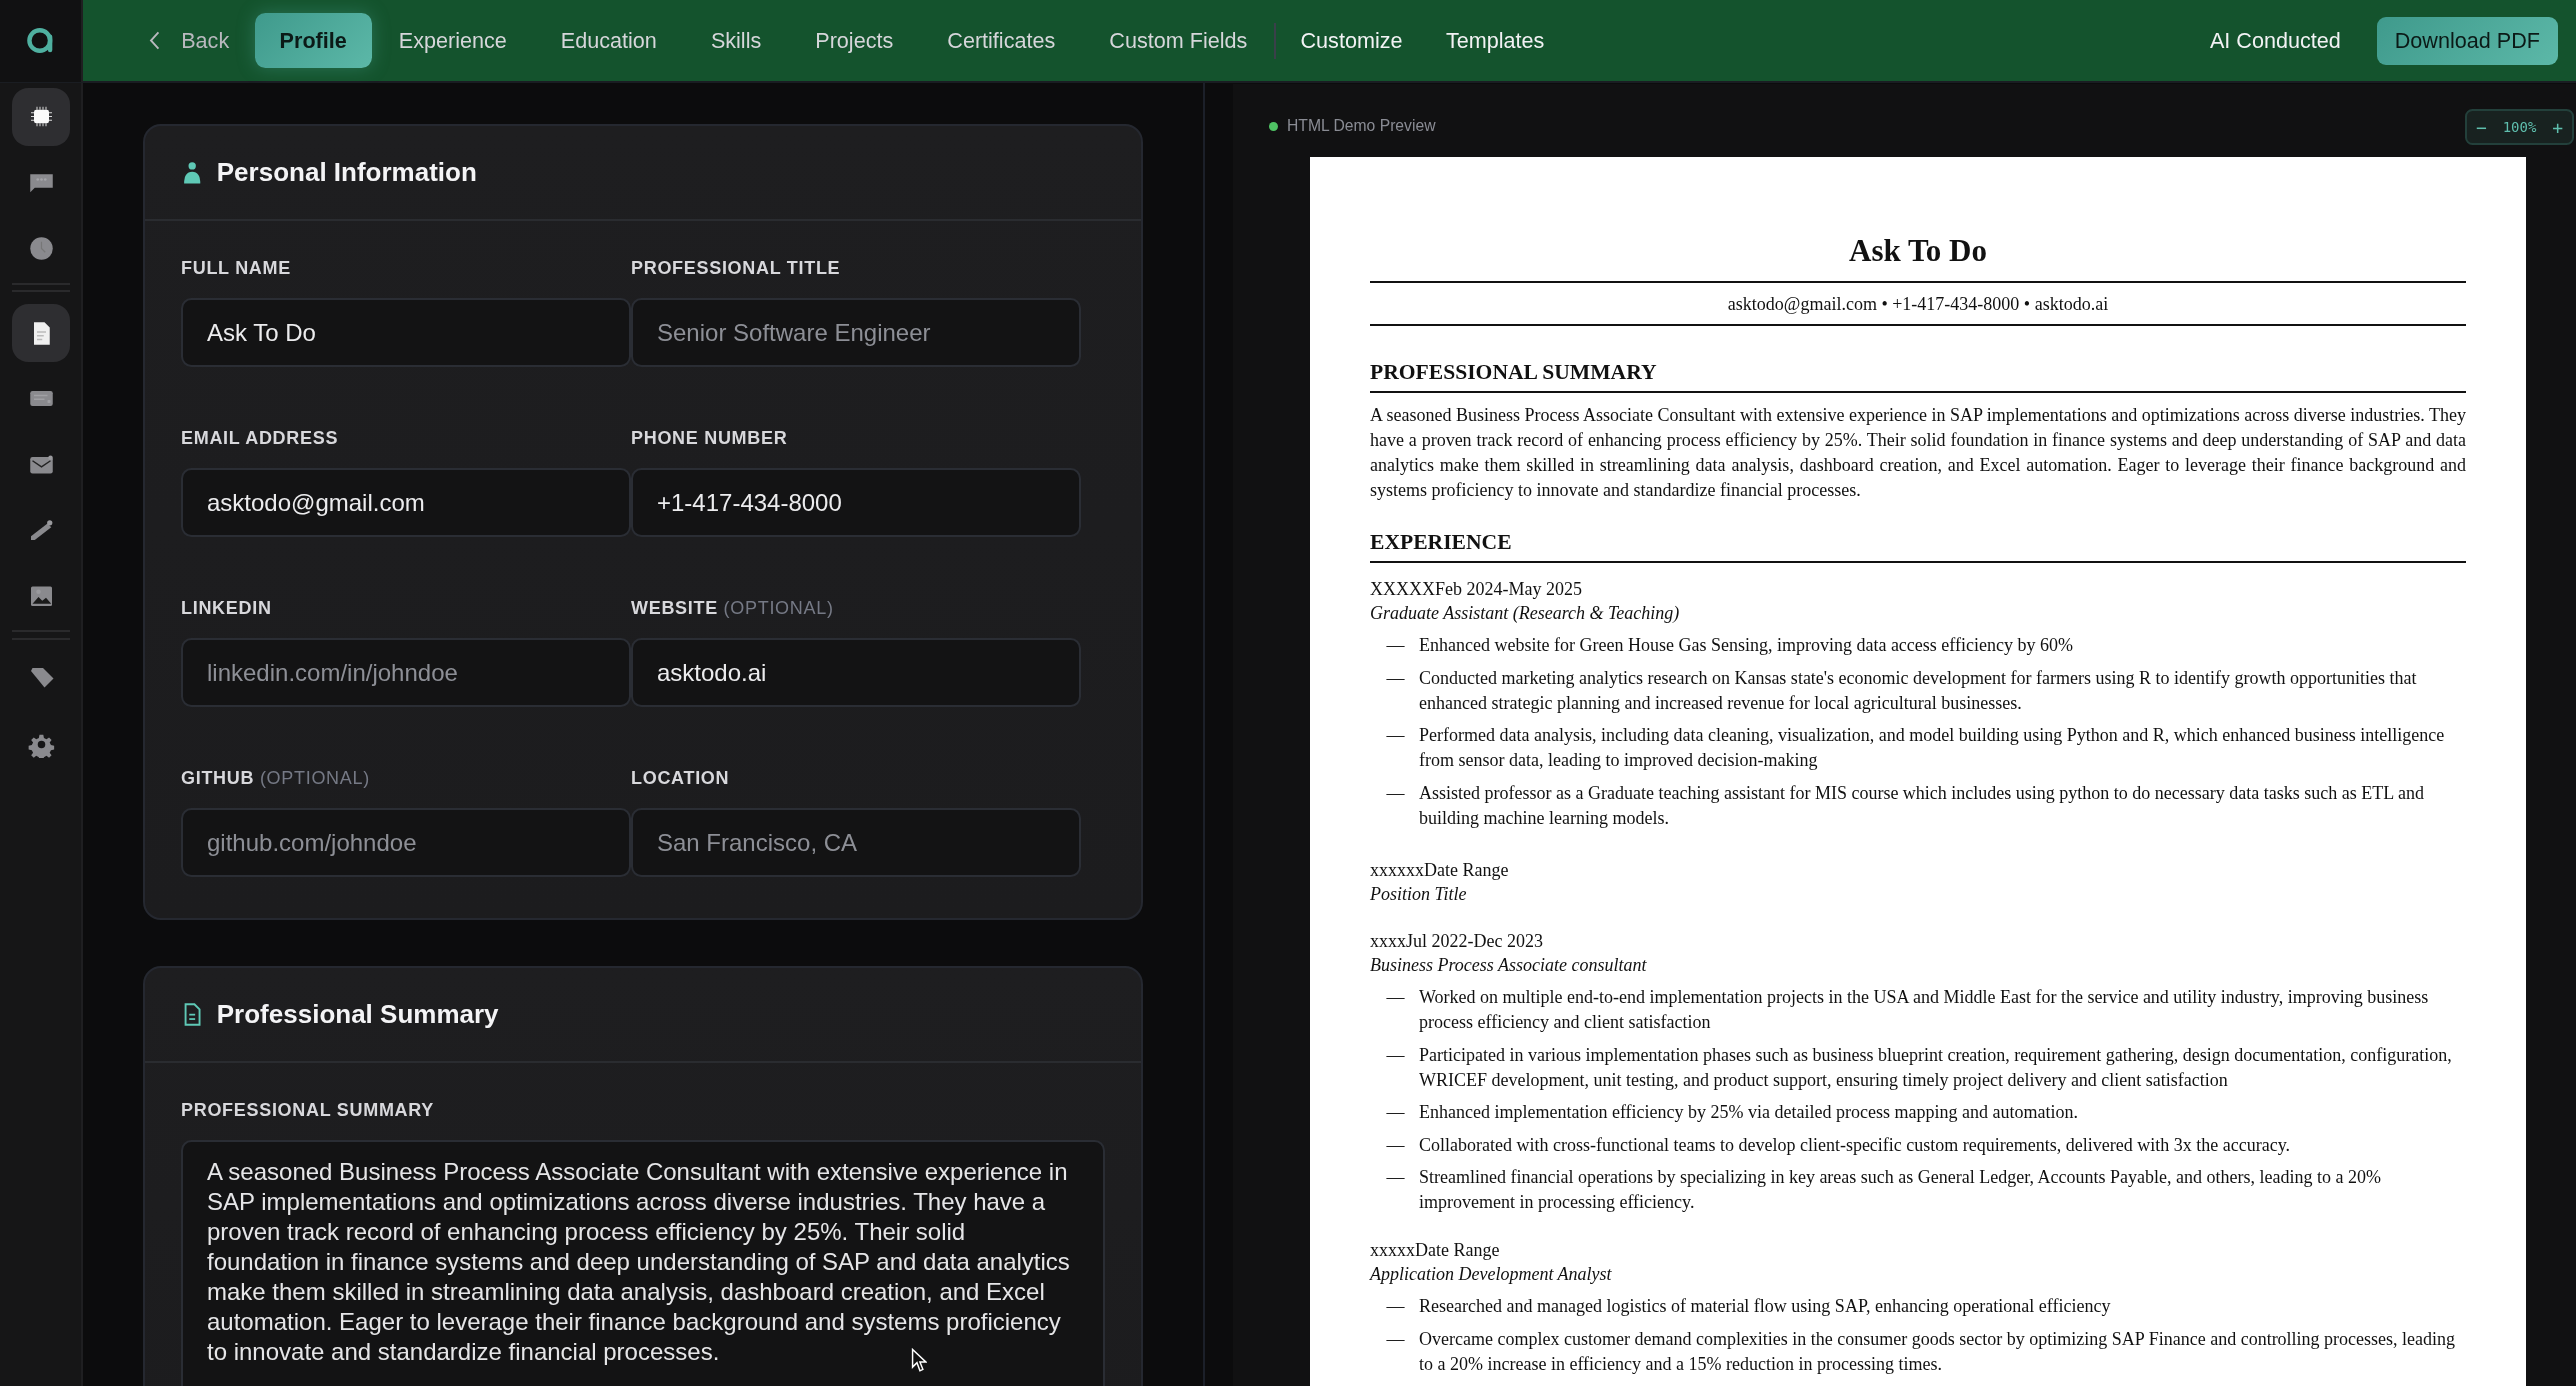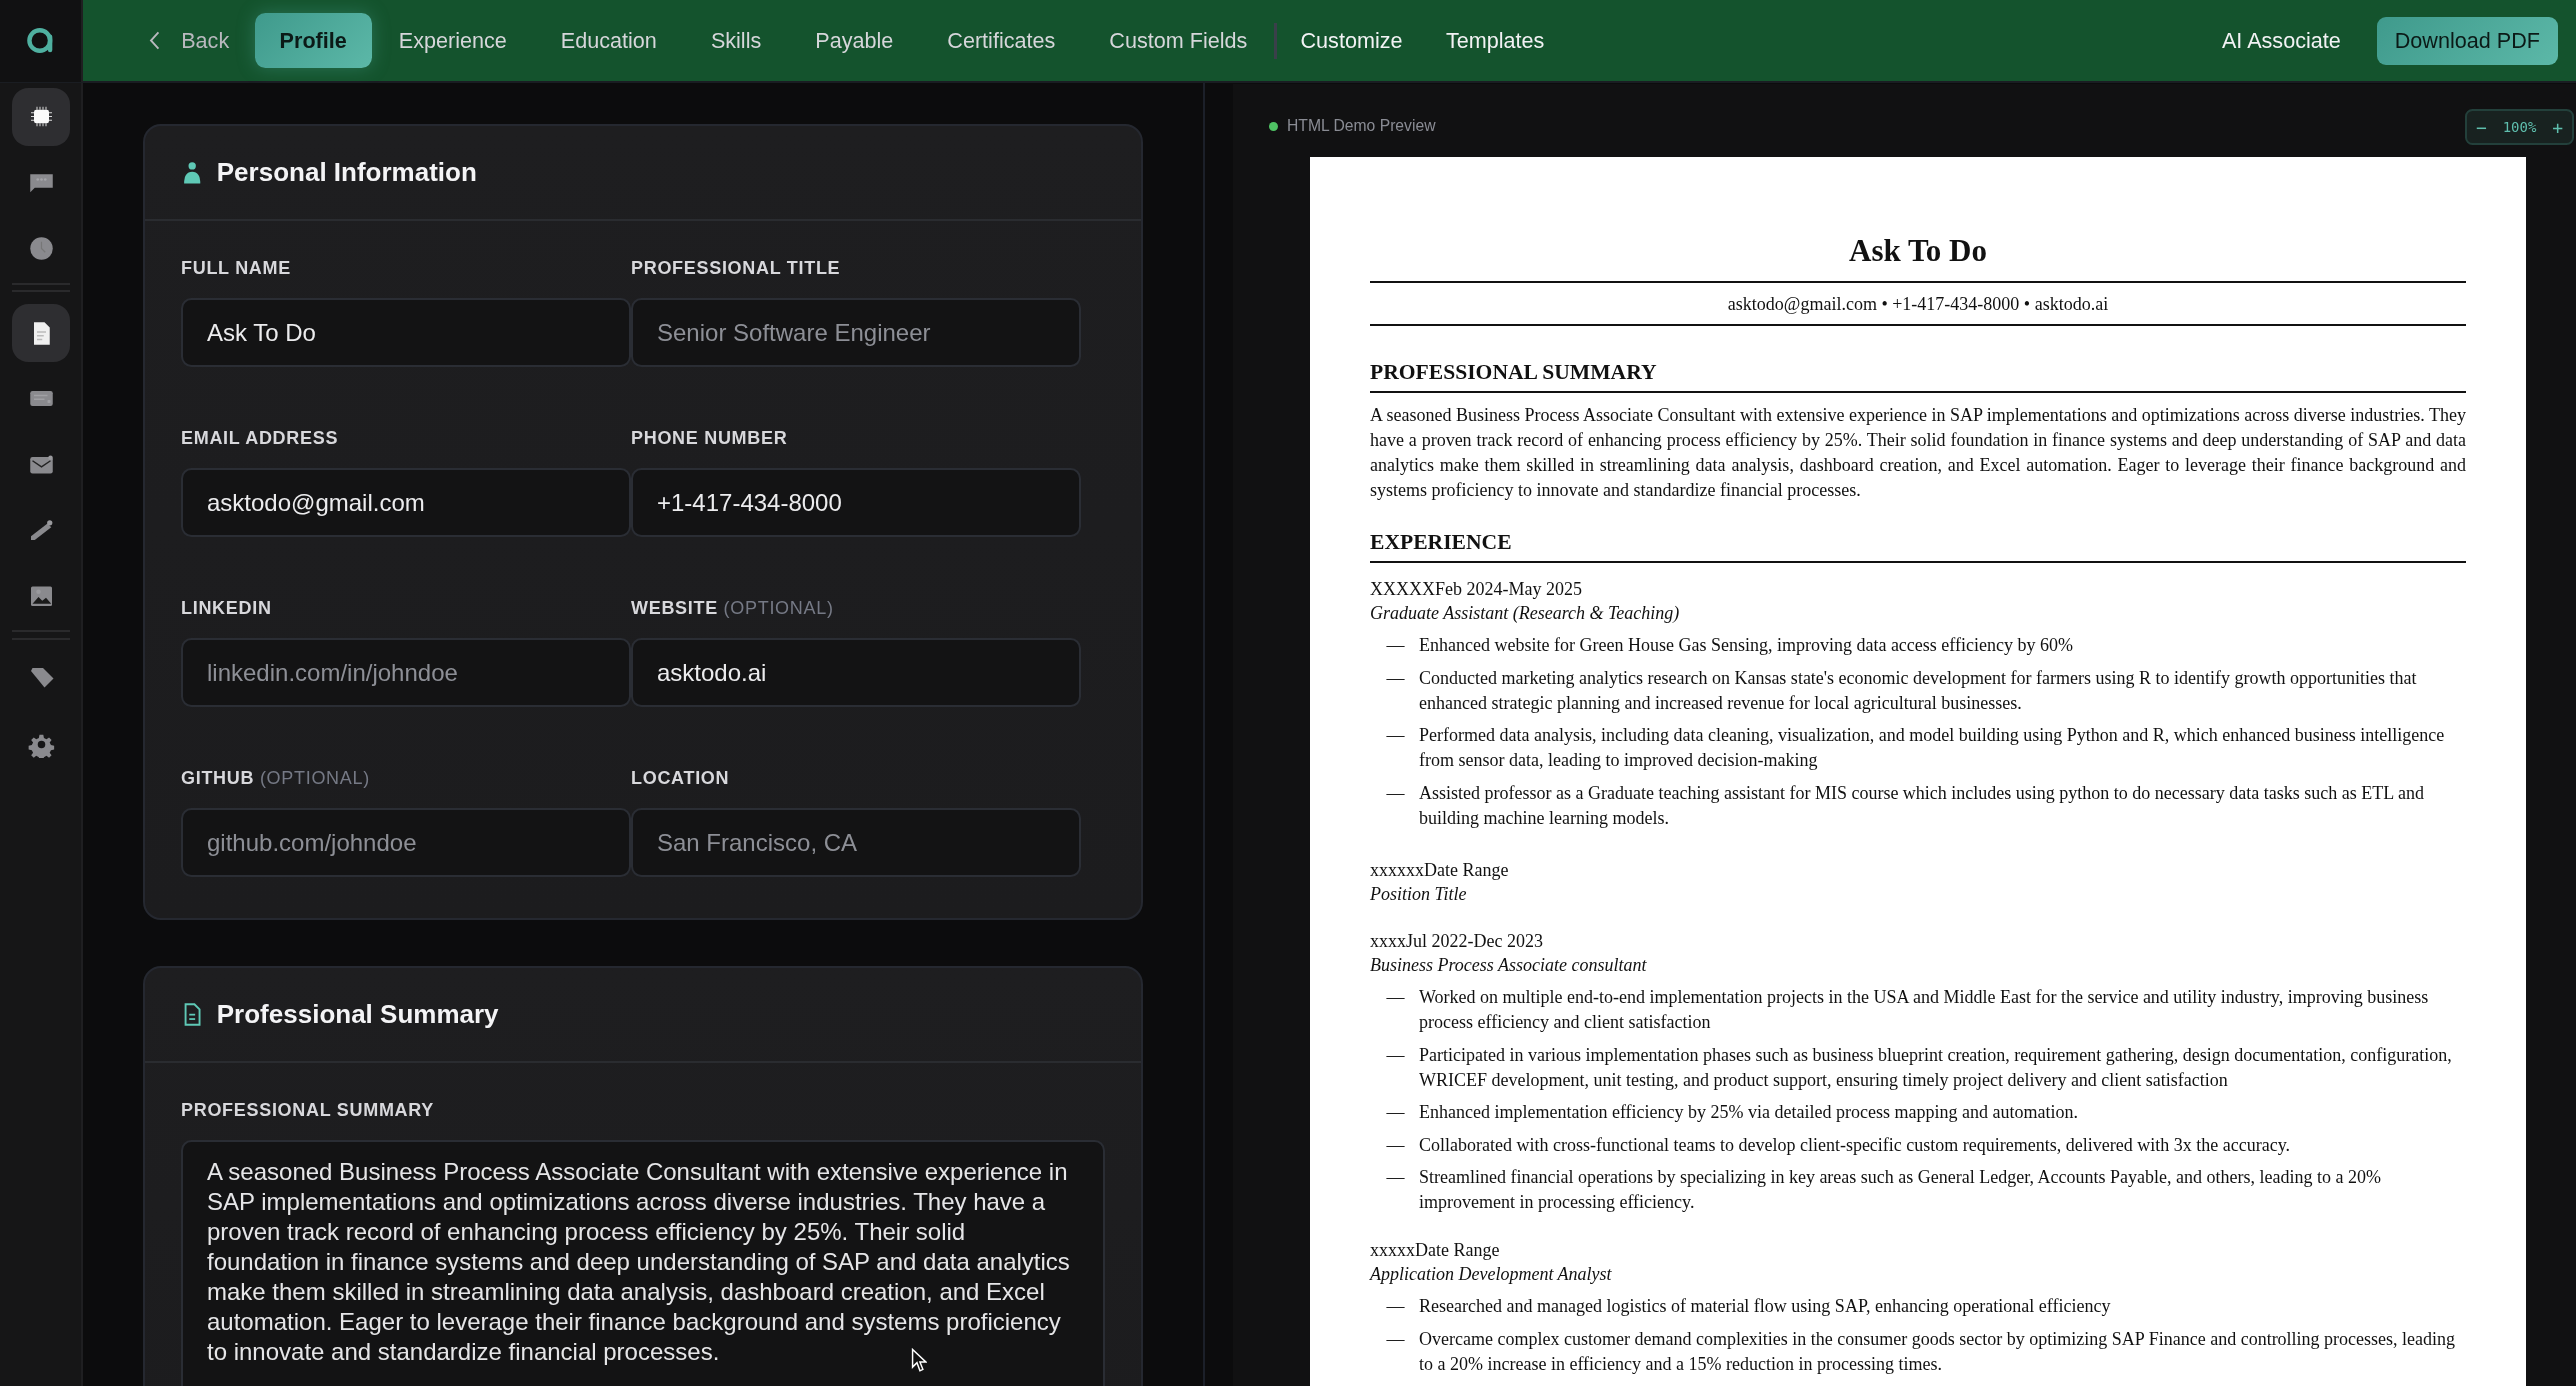--- a/index.html
+++ b/index.html
@@ -80,30 +80,30 @@
     <div class="back-btn">
       <svg viewBox="0 0 18 28">
           <path d="M14 3 L4 14 L14 25" fill="none" stroke="#b9b9be" stroke-width="2.5"></path>
         </svg>
       <span>Back</span>
     </div>
     <div class="tab active">Profile</div>
     <div class="tab">Experience</div>
     <div class="tab">Education</div>
     <div class="tab">Skills</div>
-    <div class="tab">Payable</div>
+    <div class="tab">Projects</div>
     <div class="tab">Certificates</div>
     <div class="tab">Custom Fields</div>
     <div class="nav-sep"></div>
     <div class="tab strong" style="padding-left:24px">Customize</div>
     <div class="tab strong" style="padding-left:16.4px">Templates</div>
   </div>
 
   <div class="right-actions">
-    <div class="ai-btn">AI Associate</div>
+    <div class="ai-btn">AI Conducted</div>
     <div class="download-btn">Download PDF</div>
   </div>
 </div>
 
 <div class="rail">
   <div class="rail-item active" style="top:4.5px">
     <svg viewBox="0 0 36 36">
       <rect x="8" y="9" width="20" height="18" rx="3" fill="#fafafa"></rect>
       <g stroke="#eee" stroke-width="1.2">
           <line x1="12" y1="5" x2="12" y2="9"></line>

